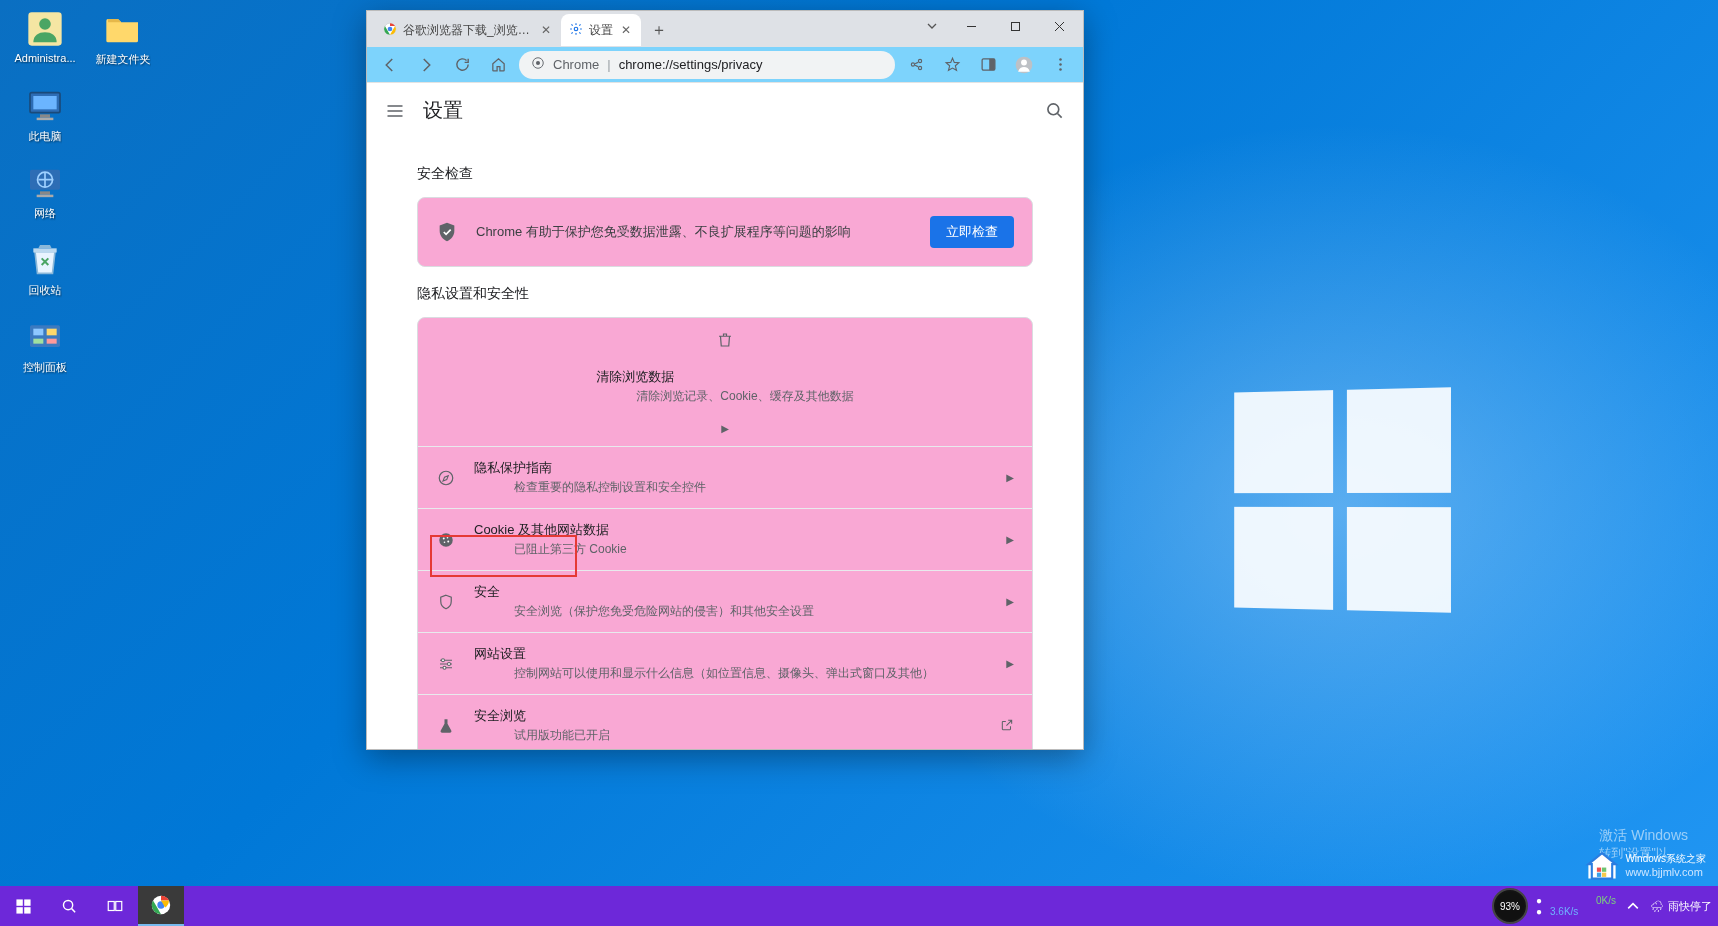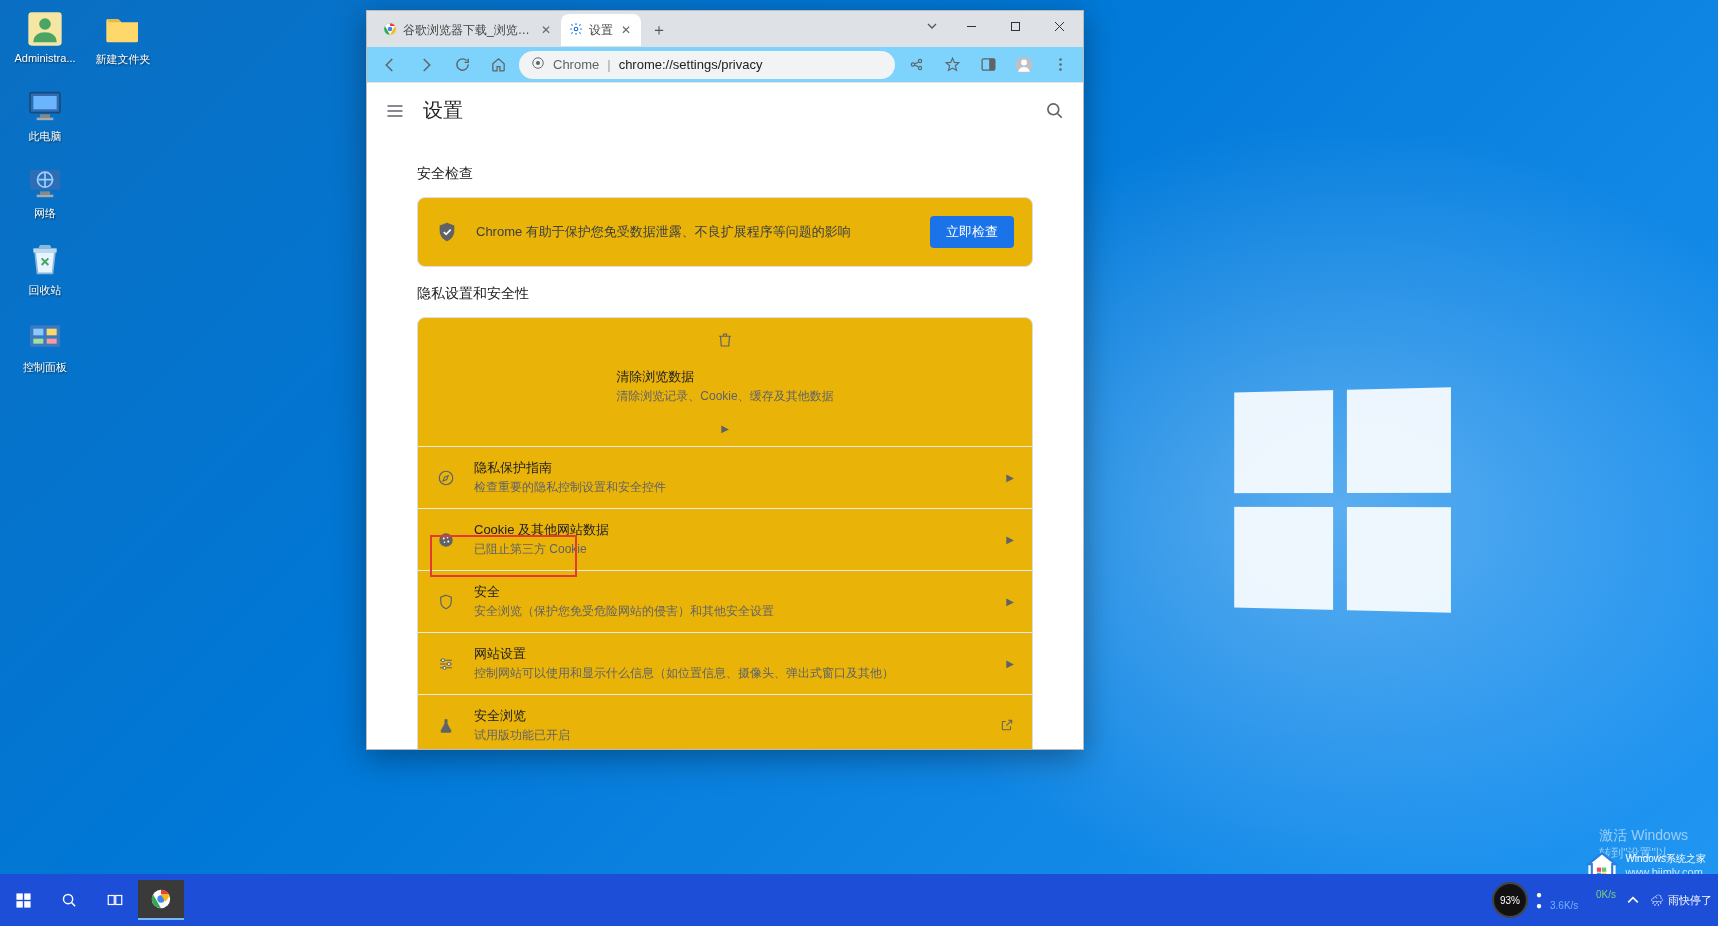--- a/index.html
+++ b/index.html
@@ -48,45 +48,45 @@
 .addr .url { color:#202124; }
 
 
 .content { flex:1; background:#fff; overflow:auto; }
 .settings-header { height: 56px; display:flex; align-items:center; padding: 0 16px; gap: 16px; border-bottom: 1px solid transparent; }
 .ham { width:24px; height:24px; cursor:pointer; display:flex; align-items:center; justify-content:center; color:#5f6368; }
 .settings-title { font-size: 20px; color:#202124; }
 .search-ico { margin-left:auto; width:24px; height:24px; cursor:pointer; color:#5f6368; display:flex; align-items:center; justify-content:center; }
 .page { padding: 8px 50px 24px; }
 .sec-title { font-size: 14px; color:#202124; margin: 18px 0 14px; }
-.card { border:1px solid #dadce0; border-radius:8px; background:#eab308; }
+.card { border:1px solid #dadce0; border-radius:8px; background:#f9a8d4; }
 .safety-card { display:flex; align-items:center; padding: 18px 18px; gap: 18px; }
 .shield-ico { width:22px; height:22px; color:#5f6368; flex-shrink:0; }
 .safety-text { flex:1; font-size:13px; color:#3c4043; }
 .check-btn { background:#1a73e8; color:#fff; border:none; padding: 7px 16px; border-radius:4px; font-size:13px; cursor:pointer; }
 .list-card .row { display:flex; align-items:center; padding: 12px 18px; gap: 18px; cursor:pointer; border-top:1px solid #e8eaed; }
 .list-card .row:first-child { border-top:none;flex-direction:column; }
 .row-ico { width:20px; height:20px; color:#5f6368; flex-shrink:0; display:flex; align-items:center; justify-content:center; }
 .row-txt { flex:1; display:flex; flex-direction:column; gap:2px; }
 .row-title { font-size:13px; color:#202124; }
-.row-sub { font-size:12px; color:#5f6368; }
+.row-sub { font-size:12px; color:#5f6368;margin-left:40px; }
 .row-arrow { color:#5f6368; font-size:10px; }
 .highlight-box { position:absolute; border:2px solid #e53935; pointer-events:none; }
 
 
 .activate { position:absolute; right: 30px; bottom: 64px; color: rgba(255,255,255,0.55); text-align:left; }
 .activate .l1 { font-size: 14px; }
 .activate .l2 { font-size: 12px; }
 .wm-brand { position:absolute; right: 12px; bottom: 44px; display:flex; align-items:center; gap:6px; color:#fff; }
 .wm-brand .house { width:34px; height:34px; }
 .wm-brand .t1 { font-size:10px; color:#fff; }
 .wm-brand .t2 { font-size:11px; color:#cde6ff; }
 
 
-.taskbar { position:absolute; left:0; right:0; bottom:0; height:52px; background:#1d4ed8; display:flex; align-items:center; color:#fff; }
+.taskbar { position:absolute; left:0; right:0; bottom:0; height:40px; background:#6d28d9; display:flex; align-items:center; color:#fff; }
 .taskbar .tb { width:46px; height:40px; display:flex; align-items:center; justify-content:center; cursor:pointer; }
 .taskbar .tb.active { background:#3a3a3a; border-bottom:2px solid #76b9ed; }
 .tray { margin-left:auto; display:flex; align-items:center; height:40px; gap:8px; padding-right:6px; font-size:11px; }
 .meter { width:36px; height:36px; border-radius:50%; border:2px solid #444; display:flex; align-items:center; justify-content:center; font-size:10px; background:radial-gradient(circle,#111 60%,#222 100%); }
 .net-speed { display:flex; flex-direction:column; font-size:10px; line-height:1.1; }
 .net-speed .up{ color:#7bd37b;padding-left:46px;} .net-speed .dn{ color:#6fb3ff;}
 .weather { font-size:11px; display:flex; align-items:center; gap:4px; }
 .tray-ico { width:18px; height:18px; display:flex; align-items:center; justify-content:center; }
 </style>
 </head>

